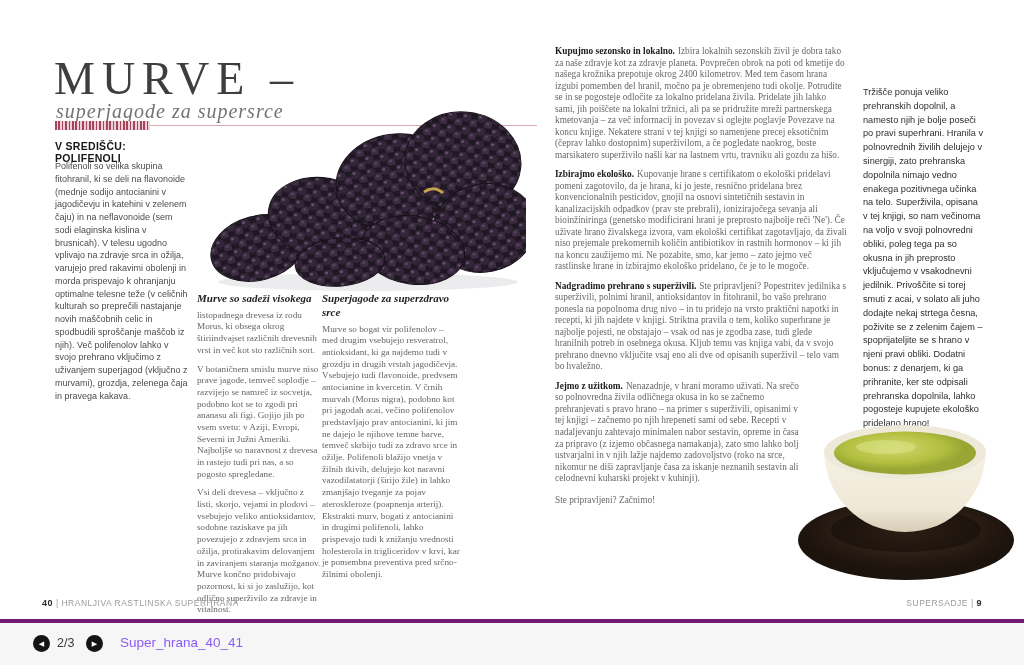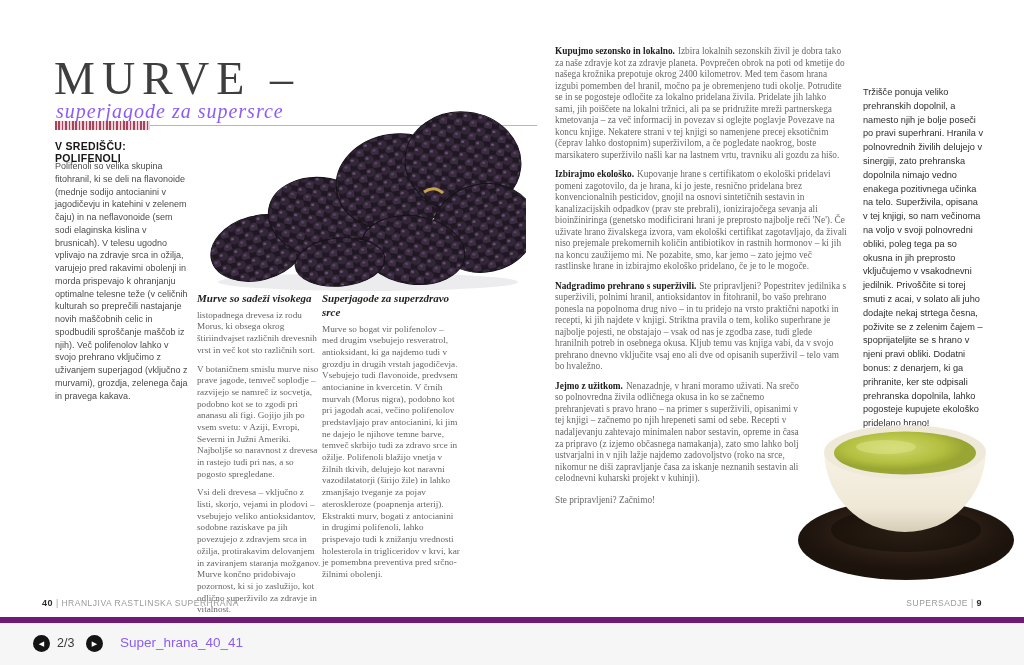--- a/index.html
+++ b/index.html
@@ -4,21 +4,21 @@
 <style>
   html,body{margin:0;padding:0;background:#ffffff;}
   #stage{position:relative;width:1024px;height:665px;background:#ffffff;overflow:hidden;
          font-family:"Liberation Sans", sans-serif;padding-left:32px;}
   .abs{position:absolute;}
 
   
   .title{left:54px;top:52px;font-family:"Liberation Serif",serif;font-size:46px;
          letter-spacing:7px;color:#3e3e3e;font-weight:400;}
   .subtitle{left:56px;top:100px;font-family:"Liberation Serif",serif;font-style:italic;
-            font-size:20px;color:#8b5cf6;letter-spacing:1px;}
+            font-size:20px;color:#737373;letter-spacing:1px;}
   .rule-thin{left:55px;top:125px;width:482px;height:1px;background:#d9a8b2;}
   .stripe-bar{left:55px;top:121px;width:95px;height:9px;
               background:repeating-linear-gradient(90deg,#a8435c 0 1.6px,#ecd2d8 1.6px 3.4px);}
   .ls-head{left:55px;top:140px;width:140px;font-size:10.5px;font-weight:bold;color:#151515;
            letter-spacing:0.3px;}
   .ls-body{left:55px;top:160px;width:133px;font-size:9px;line-height:1.42;color:#4c4c4c;}
 
   .col2{left:197px;top:292px;width:124px;}
   .col3{left:322px;top:292px;width:138px;}
   .colhead{font-family:"Liberation Serif",serif;font-weight:bold;font-size:11px;
@@ -38,21 +38,21 @@
            color:#686868;margin:0 0 8px 0;}
   .rp-para .lead{font-weight:bold;color:#1d1d1d;margin-right:3px;}
   .rp-para.narrow{width:250px;}
   .rp-closing{font-family:"Liberation Serif",serif;font-size:9.3px;color:#686868;margin-top:10px;}
 
   .rsb-head{left:863px;top:52px;width:122px;font-size:11px;font-weight:bold;color:#101010;
             line-height:1.35;letter-spacing:0.2px;}
   .rsb-body{left:863px;top:86px;width:120px;font-size:9.2px;line-height:1.5;color:#2e2e2e;}
 
   
-  .toolbar{left:0;bottom:0;width:1024px;height:42px;background:#f6f6f6;border-top:6px solid #701a75;}
+  .toolbar{left:0;bottom:0;width:1024px;height:42px;background:#f6f6f6;border-top:4px solid #701a75;}
   .nav-btn{position:absolute;top:12px;width:17px;height:17px;border-radius:50%;background:#141414;
            border:none;color:#ffffff;font-size:7px;line-height:17px;text-align:center;
            padding:0;cursor:pointer;display:block;}
   .nav-btn span{display:block;line-height:17px;}
   .page-ind{position:absolute;top:13px;left:57px;font-size:12.5px;color:#3a3a3a;}
   .file-name{position:absolute;top:12px;left:120px;font-size:13.5px;color:#8b5cf6;}
 </style>
 </head>
 <body>
 

